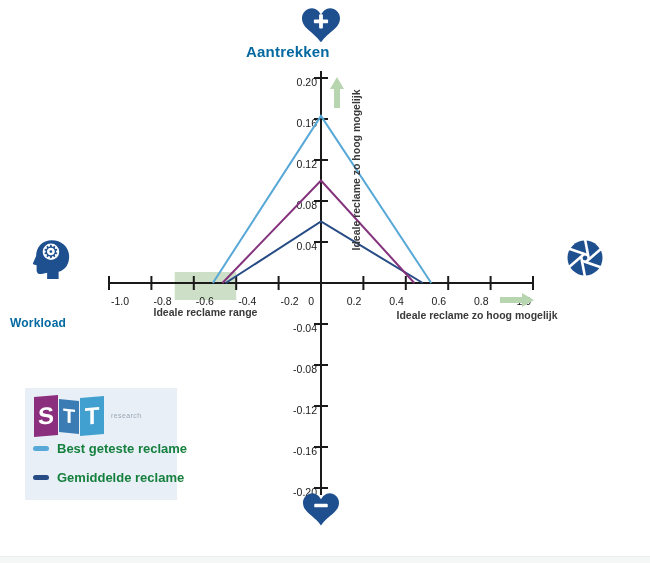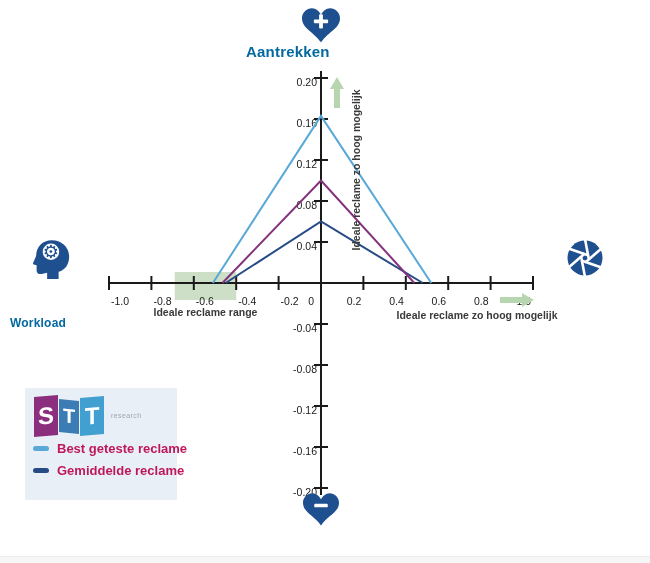--- a/index.html
+++ b/index.html
@@ -3,21 +3,21 @@
 <meta charset="utf-8">
 <style>
   html,body{margin:0;padding:0;background:#fff;}
   .stage{position:relative;width:650px;height:563px;background:#ffffff;
          font-family:"Liberation Sans",sans-serif;overflow:hidden;}
   .abs{position:absolute;}
   svg text{font-family:"Liberation Sans","DejaVu Sans",sans-serif;}
   .pole-label{position:absolute;text-align:left;color:#0369a1;font-weight:700;letter-spacing:.2px;}
   .legend-box{position:absolute;left:25px;top:388px;width:152px;height:112px;background:#e9eff7;}
   .legend-row{position:absolute;left:8px;height:16px;display:flex;align-items:center;}
-  .legend-label{font-size:13px;font-weight:700;color:#be185d;margin-left:8px;white-space:nowrap;}
+  .legend-label{font-size:13px;font-weight:700;color:#15803d;margin-left:8px;white-space:nowrap;}
   .logo-panel{position:absolute;display:flex;align-items:center;justify-content:center;
               color:#fff;font-weight:700;}
   .logo-suffix{position:absolute;left:86px;top:24px;font-size:7px;color:#9aa7b3;letter-spacing:.4px;}
   .bottom-edge{position:absolute;left:0;top:556px;width:650px;height:7px;background:#f5f6f6;border-top:1px solid #ececec;}
 </style>
 </head>
 <body>
 
 <div class="stage">
 
@@ -130,21 +130,21 @@
       </div>
       <div class="logo-suffix">research</div>
     </div>
 
     <div class="legend-row" style="top:52px;">
       <svg width="16" height="5">
         <rect width="16" height="5" rx="2.5" fill="#58a8d8"></rect>
       </svg>
       <span class="legend-label">Best geteste reclame</span>
     </div>
-    <div class="legend-row" style="top:74px;justify-content:flex-end;">
+    <div class="legend-row" style="top:81px;justify-content:flex-end;">
       <svg width="16" height="5">
         <rect width="16" height="5" rx="2.5" fill="#274b85"></rect>
       </svg>
       <span class="legend-label">Gemiddelde reclame</span>
     </div>
   </div>
 
   <div class="bottom-edge"></div>
 </div>
 

